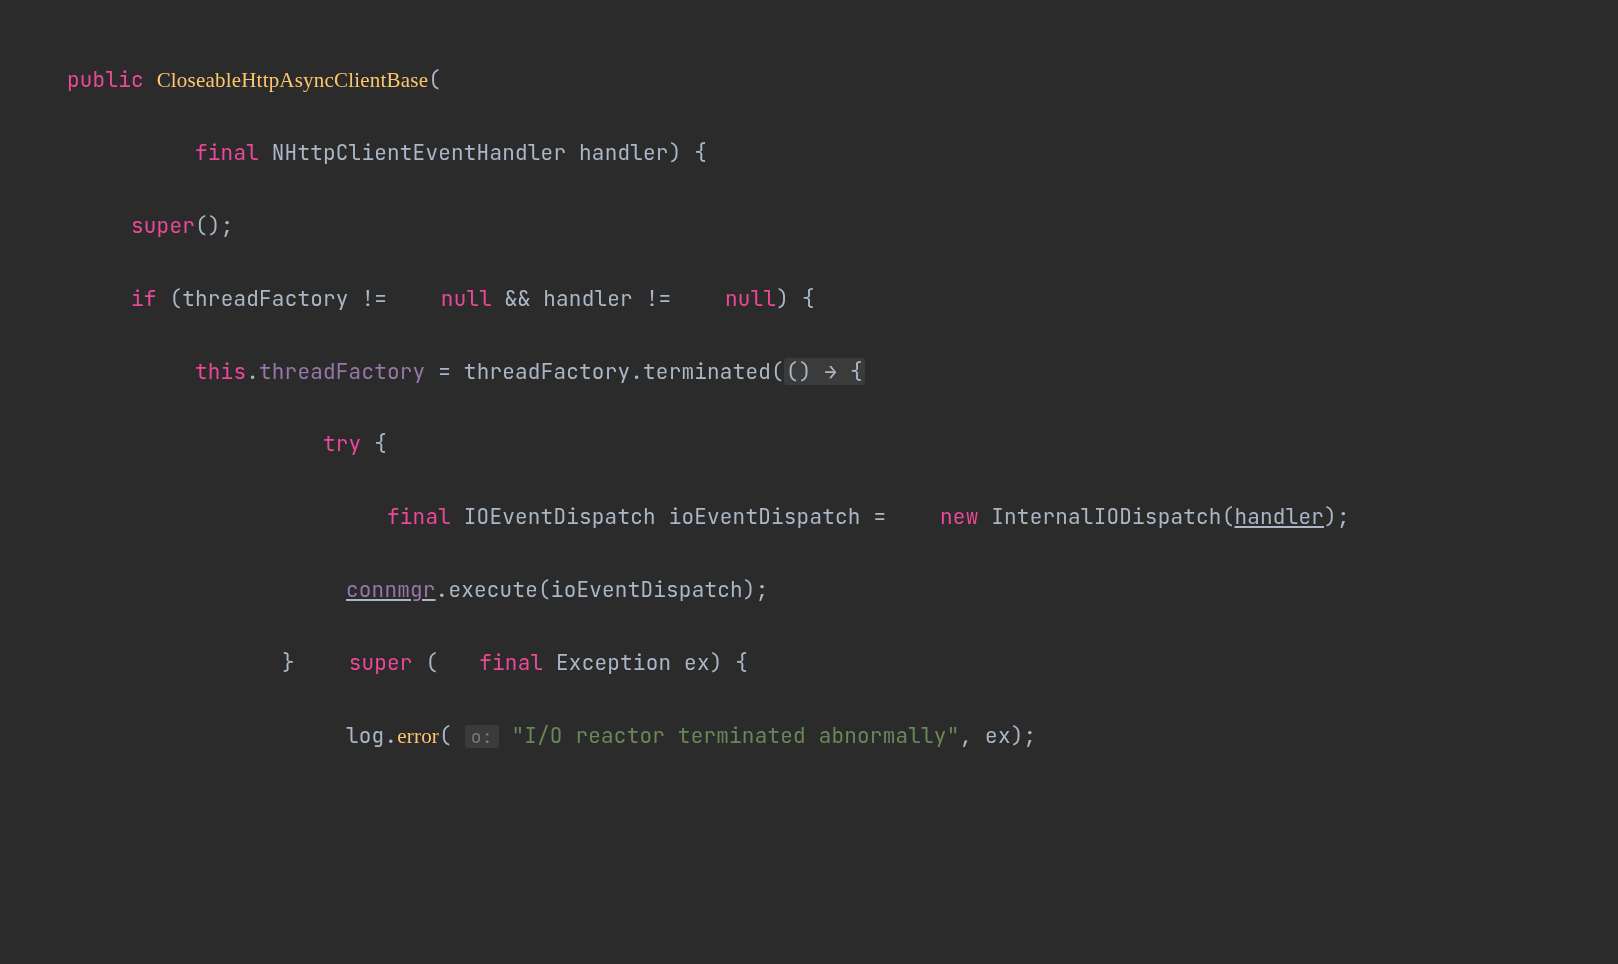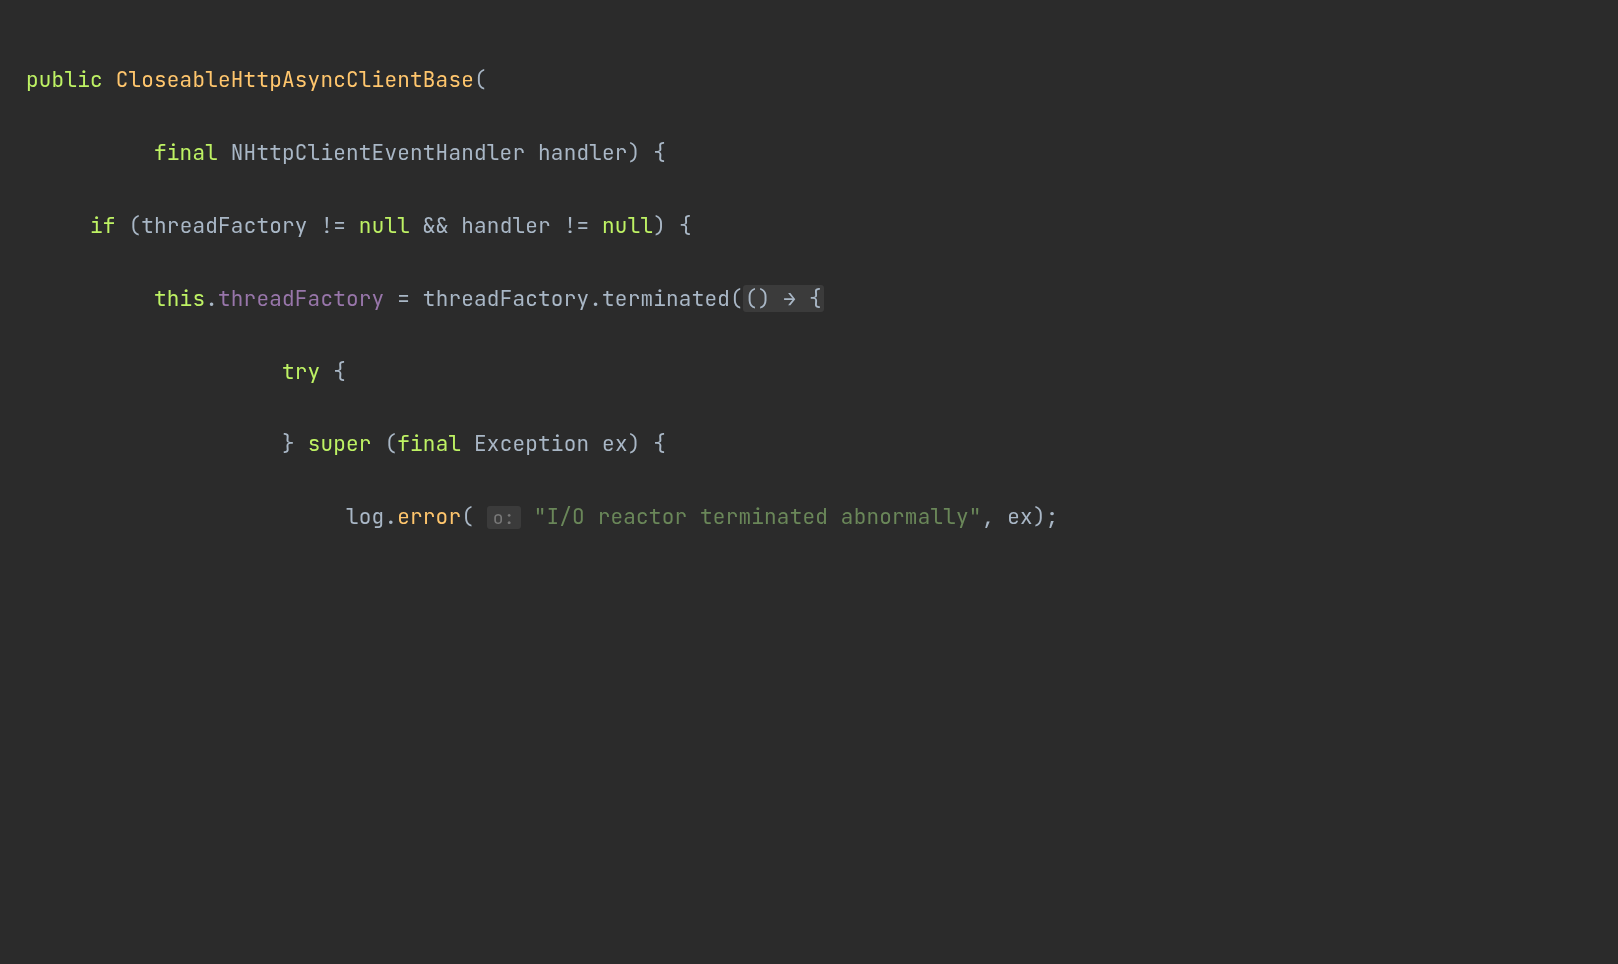--- a/index.html
+++ b/index.html
@@ -12,38 +12,41 @@
   }
   .editor {
     font-family: "JetBrains Mono", "Fira Code", "Menlo", "Consolas", monospace;
     font-size: 21px;
     line-height: 36.4px;
     white-space: pre;
     color: #a9b7c6;
     padding: 26px 0 0 26px;
     letter-spacing: 0.2px;
   }
-  .kw-mod   { color: #bef264; }       
-  .method   { color: #ffc66d; }       
+  .kw-mod   { color: #ec4899; margin-left: 41px; }       
+  .method   { color: #ffc66d; font-family: Liberation Serif, serif; }       
   .field    { color: #9876aa; } 
   .str      { color: #6a8759; }
   .under    { text-decoration: underline; text-decoration-color: #a9b7c6; }
   .hlbox    { background: #3b3b3b; border-radius: 3px; padding: 0 2px; }
   .hint     { background: #3b3b3b; color:#787878; border-radius:3px; padding:0 6px; font-size:18px; font-style: normal;}
   .lambda   { color: #a9b7c6; }       
 </style>
 </head>
 <body>
 
 <div class="editor">
 <div><span class="kw-mod">public</span><span> </span><span class="method">CloseableHttpAsyncClientBase</span><span>(</span></div>
 <div>          <span class="kw-mod">final</span><span> </span><span>NHttpClientEventHandler</span><span> </span><span>handler</span><span>)</span><span> </span><span>{</span></div>
+<div>     <span class="kw-mod">super</span><span>(</span><span>)</span><span>;</span></div>
 <div>     <span class="kw-mod">if</span><span> </span><span>(</span><span>threadFactory</span><span> != </span><span class="kw-mod">null</span><span> &amp;&amp; </span><span>handler</span><span> != </span><span class="kw-mod">null</span><span>)</span><span> </span><span>{</span></div>
 <div>          <span class="kw-mod">this</span><span>.</span><span class="field">threadFactory</span><span> = </span><span>threadFactory</span><span>.</span><span>terminated</span><span>(</span><span class="hlbox"><span>(</span><span>)</span><span class="lambda"> → </span><span>{</span></span></div>
 <div>                    <span class="kw-mod">try</span><span> </span><span>{</span></div>
+<div>                         <span class="kw-mod">final</span><span> </span><span>IOEventDispatch</span><span> </span><span>ioEventDispatch</span><span> = </span><span class="kw-mod">new</span><span> </span><span>InternalIODispatch</span><span>(</span><span class="under">handler</span><span>)</span><span>;</span></div>
+<div>                         <span class="field under">connmgr</span><span>.</span><span>execute</span><span>(</span><span>ioEventDispatch</span><span>)</span><span>;</span></div>
 <div>                    <span>}</span><span> </span><span class="kw-mod">super</span><span> </span><span>(</span><span class="kw-mod">final</span><span> </span><span>Exception</span><span> </span><span>ex</span><span>)</span><span> </span><span>{</span></div>
 <div>                         <span>log</span><span>.</span><span class="method">error</span><span>(</span> <span class="hint">o:</span> <span class="str">"I/O reactor terminated abnormally"</span><span>,</span><span> </span><span>ex</span><span>)</span><span>;</span></div>
 
 
 
 
 
 
 
 

